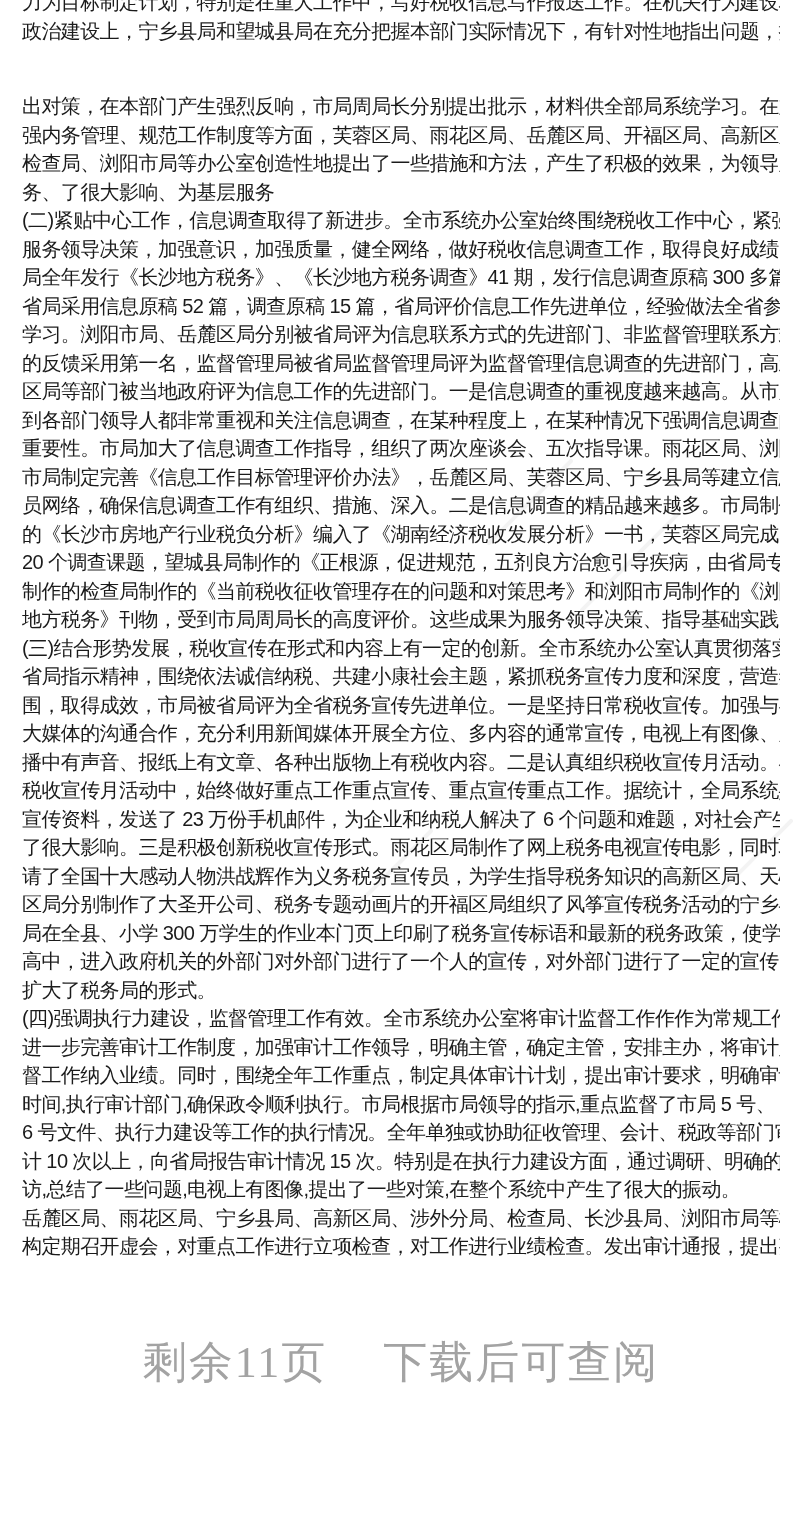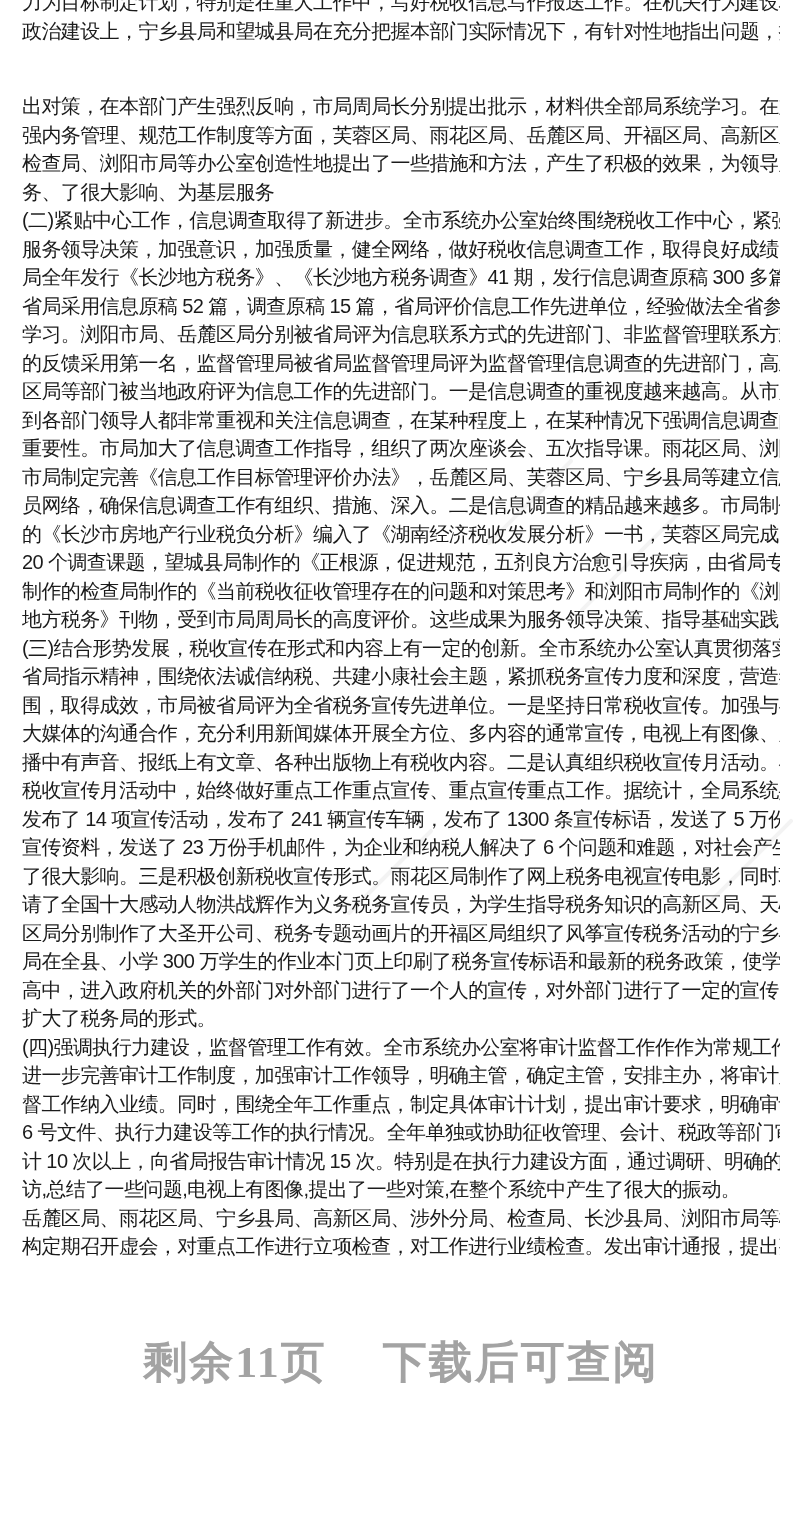--- a/index.html
+++ b/index.html
@@ -60,21 +60,21 @@
   .wm4 { left: 690px; top: 860px; }
   .preview-footer {
     position: relative;
     z-index: 2;
     margin-top: 76px;
     display: flex;
     justify-content: center;
     align-items: baseline;
     gap: 56px;
     font-family: "Liberation Serif", "DejaVu Serif", serif;
-    font-weight: 700;
+    font-weight: 400;
     font-size: 44px;
     line-height: 52px;
     letter-spacing: 2px;
   }
   .preview-footer span { color: #a3a3a3; }
 </style>
 </head>
 <body>
 
 <div class="doc-page">
@@ -114,31 +114,31 @@
       <div class="line">的《长沙市房地产行业税负分析》编入了《湖南经济税收发展分析》一书，芙蓉区局完成了</div>
       <div class="line">20 个调查课题，望城县局制作的《正根源，促进规范，五剂良方治愈引导疾病，由省局专刊</div>
       <div class="line">制作的检查局制作的《当前税收征收管理存在的问题和对策思考》和浏阳市局制作的《浏阳</div>
       <div class="line">地方税务》刊物，受到市局周局长的高度评价。这些成果为服务领导决策、指导基础实践、</div>
       <div class="line">(三)结合形势发展，税收宣传在形式和内容上有一定的创新。全市系统办公室认真贯彻落实</div>
       <div class="line">省局指示精神，围绕依法诚信纳税、共建小康社会主题，紧抓税务宣传力度和深度，营造氛</div>
       <div class="line">围，取得成效，市局被省局评为全省税务宣传先进单位。一是坚持日常税收宣传。加强与各</div>
       <div class="line">大媒体的沟通合作，充分利用新闻媒体开展全方位、多内容的通常宣传，电视上有图像、广</div>
       <div class="line">播中有声音、报纸上有文章、各种出版物上有税收内容。二是认真组织税收宣传月活动。在</div>
       <div class="line">税收宣传月活动中，始终做好重点工作重点宣传、重点宣传重点工作。据统计，全局系统共</div>
-      <div class="line">发布了 14 项宣传活动，发布了 241 辆宣传车辆，发布了 1300 条宣传标语，发送了 5 万份</div>
       <div class="line">宣传资料，发送了 23 万份手机邮件，为企业和纳税人解决了 6 个问题和难题，对社会产生</div>
       <div class="line">了很大影响。三是积极创新税收宣传形式。雨花区局制作了网上税务电视宣传电影，同时聘</div>
       <div class="line">请了全国十大感动人物洪战辉作为义务税务宣传员，为学生指导税务知识的高新区局、天心</div>
       <div class="line">区局分别制作了大圣开公司、税务专题动画片的开福区局组织了风筝宣传税务活动的宁乡县</div>
       <div class="line">局在全县、小学 300 万学生的作业本门页上印刷了税务宣传标语和最新的税务政策，使学生</div>
       <div class="line">高中，进入政府机关的外部门对外部门进行了一个人的宣传，对外部门进行了一定的宣传，</div>
       <div class="line">扩大了税务局的形式。</div>
       <div class="line">(四)强调执行力建设，监督管理工作有效。全市系统办公室将审计监督工作作作为常规工作，</div>
       <div class="line">进一步完善审计工作制度，加强审计工作领导，明确主管，确定主管，安排主办，将审计监</div>
       <div class="line">督工作纳入业绩。同时，围绕全年工作重点，制定具体审计计划，提出审计要求，明确审计</div>
+      <div class="line">时间,执行审计部门,确保政令顺利执行。市局根据市局领导的指示,重点监督了市局 5 号、</div>
       <div class="line">6 号文件、执行力建设等工作的执行情况。全年单独或协助征收管理、会计、税政等部门审</div>
       <div class="line">计 10 次以上，向省局报告审计情况 15 次。特别是在执行力建设方面，通过调研、明确的暗</div>
       <div class="line">访,总结了一些问题,电视上有图像,提出了一些对策,在整个系统中产生了很大的振动。</div>
       <div class="line">岳麓区局、雨花区局、宁乡县局、高新区局、涉外分局、检查局、长沙县局、浏阳市局等机</div>
       <div class="line">构定期召开虚会，对重点工作进行立项检查，对工作进行业绩检查。发出审计通报，提出整</div>
     </div>
 
   <div class="preview-footer">
     <span>剩余11页</span>
     <span>下载后可查阅</span>

